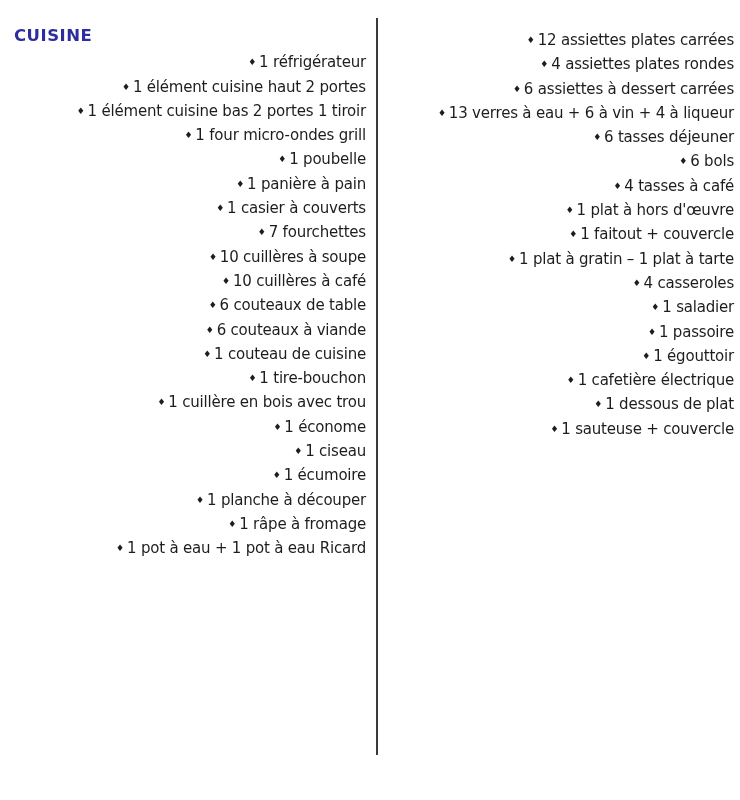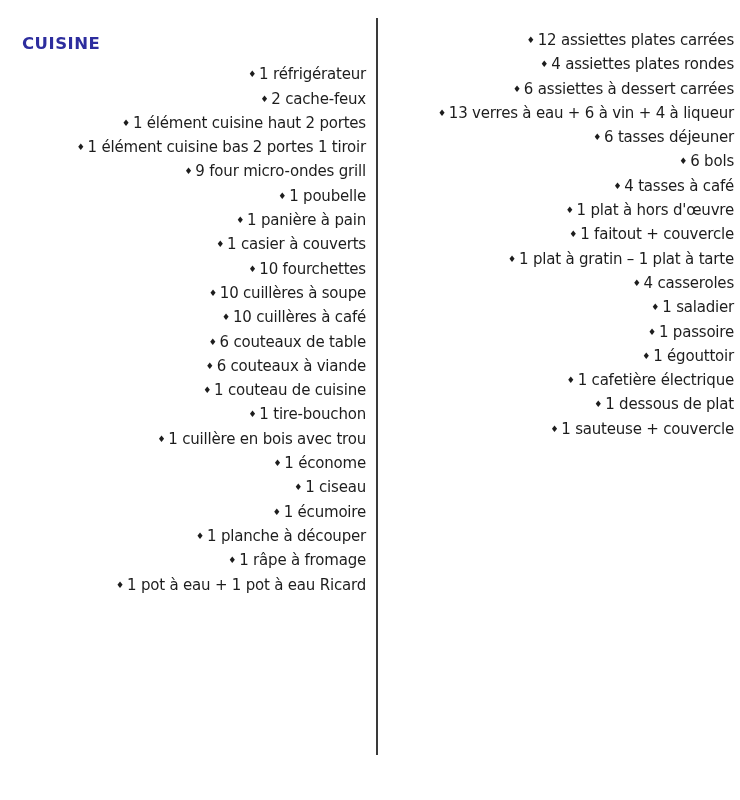--- a/index.html
+++ b/index.html
@@ -24,21 +24,21 @@
     height: 737px;
     background: var(--divider, #3a3a3a);
   }
   .col {
     position: absolute;
     top: 25px;
   }
   .col.left  { left: 14px;  width: 356px; }
   .col.right { left: 406px; width: 332px; }
   .title {
-    margin: 8px;
+    margin: 0;
     font-size: 16.5px;
     font-weight: bold;
     line-height: 22.3px;
     letter-spacing: 0.5px;
     color: var(--title, #2d2d9e);
   }
   ul.items {
     list-style: none;
     margin: 4px;
     padding: 0;
@@ -62,28 +62,27 @@
 <body>
 
 <div class="page">
 
   <div class="divider"></div>
 
   <div class="col left">
     <h1 class="title">CUISINE</h1>
     <ul class="items">
         <li><span class="bullet">♦</span><span>1 réfrigérateur</span></li>
-        <li><span class="bullet">♦</span><span>2 cache-feux</span></li>
         <li><span class="bullet">♦</span><span>1 élément cuisine haut 2 portes</span></li>
         <li><span class="bullet">♦</span><span>1 élément cuisine bas 2 portes 1 tiroir</span></li>
-        <li><span class="bullet">♦</span><span>9 four micro-ondes grill</span></li>
+        <li><span class="bullet">♦</span><span>1 four micro-ondes grill</span></li>
         <li><span class="bullet">♦</span><span>1 poubelle</span></li>
         <li><span class="bullet">♦</span><span>1 panière à pain</span></li>
         <li><span class="bullet">♦</span><span>1 casier à couverts</span></li>
-        <li><span class="bullet">♦</span><span>10 fourchettes</span></li>
+        <li><span class="bullet">♦</span><span>7 fourchettes</span></li>
         <li><span class="bullet">♦</span><span>10 cuillères à soupe</span></li>
         <li><span class="bullet">♦</span><span>10 cuillères à café</span></li>
         <li><span class="bullet">♦</span><span>6 couteaux de table</span></li>
         <li><span class="bullet">♦</span><span>6 couteaux à viande</span></li>
         <li><span class="bullet">♦</span><span>1 couteau de cuisine</span></li>
         <li><span class="bullet">♦</span><span>1 tire-bouchon</span></li>
         <li><span class="bullet">♦</span><span>1 cuillère en bois avec trou</span></li>
         <li><span class="bullet">♦</span><span>1 économe</span></li>
         <li><span class="bullet">♦</span><span>1 ciseau</span></li>
         <li><span class="bullet">♦</span><span>1 écumoire</span></li>

